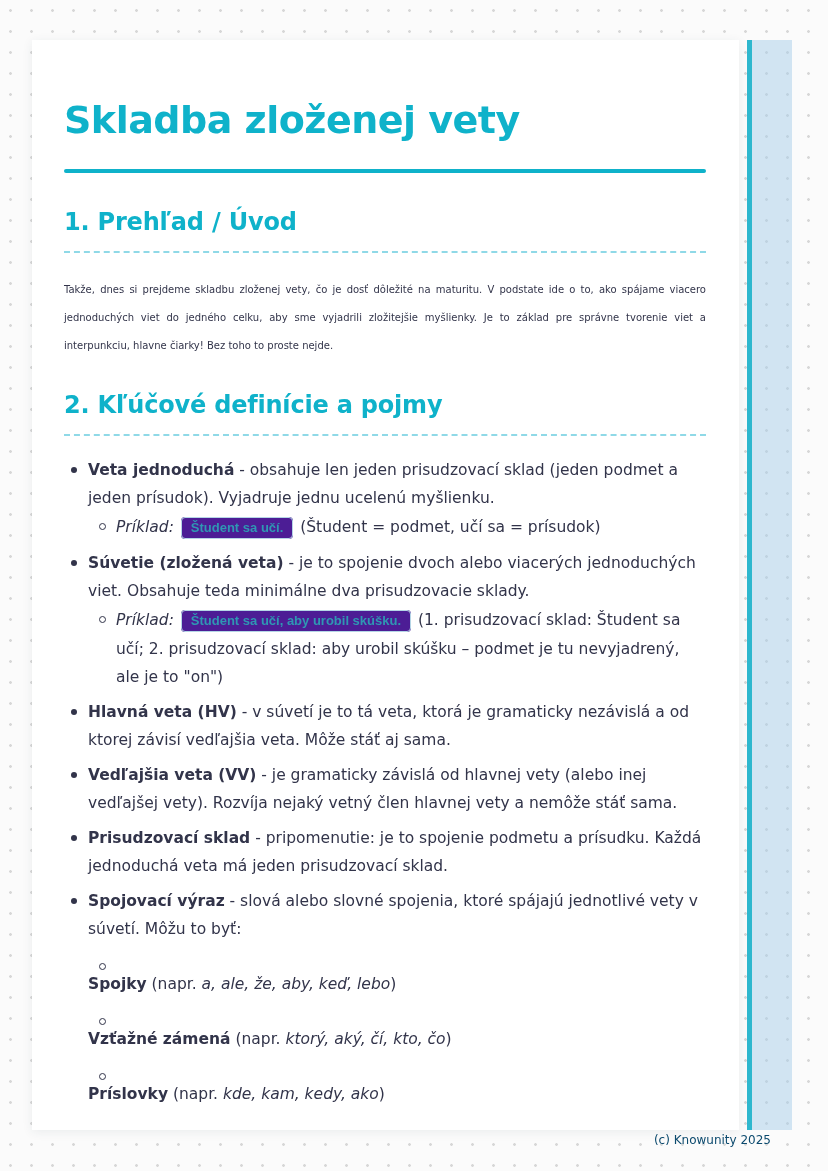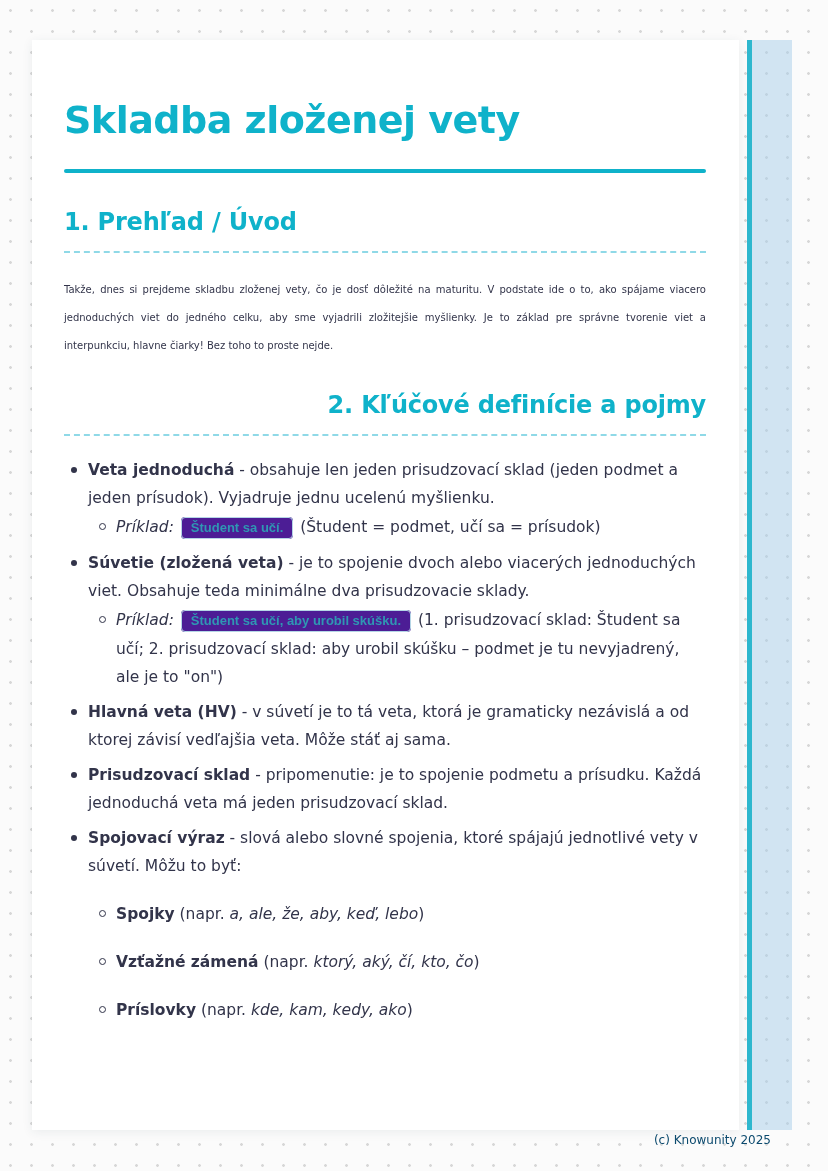--- a/index.html
+++ b/index.html
@@ -52,40 +52,40 @@
   .section-heading {
     font-size: 24px;
     font-weight: 800;
     color: #0fb2ca;
     letter-spacing: -0.2px;
     padding-bottom: 14px;
     border-bottom: 2px dashed #8fd9e7;
     line-height: 1.25;
   }
   .sh-1 { margin-top: 34px; }
-  .sh-2 { margin-top: 30px; text-align: right; }
+  .sh-2 { margin-top: 30px; }
   .intro {
     margin-top: 23px;
     font-size: 10px;
     line-height: 28px;
     text-align: justify;
   }
   .def-list { margin-top: 18px; }
   .li { display: flex; margin-bottom: 7px; }
   .marker-dot {
     flex: none;
     width: 6px; height: 6px;
     border-radius: 50%;
     background: #32344a;
     margin: 11px 11px 0 7px;
   }
   .li-body { flex: 1; font-size: 15.5px; line-height: 28px; }
   .term { font-weight: 700; }
   .sub { display: flex; margin-top: 1px; }
-  .sub-def { margin-top: 20px; }
+  .sub-def { margin-top: 10px; flex-direction: column; }
   .marker-ring {
     flex: none;
     width: 5px; height: 5px;
     border: 1.6px solid #32344a;
     border-radius: 50%;
     background: #ffffff;
     margin: 10px 10px 0 11px;
   }
   .sub-body { flex: 1; }
   .ex-label { font-style: italic; }
@@ -152,20 +152,26 @@
       </div>
     </div>
 
     <div class="li">
       <span class="marker-dot"></span>
       <div class="li-body">
         <span class="term">Hlavná veta (HV)</span><span> - v súvetí je to tá veta, ktorá je gramaticky nezávislá a od ktorej závisí vedľajšia veta. Môže stáť aj sama.</span>
       </div>
     </div>
 
+    <div class="li">
+      <span class="marker-dot"></span>
+      <div class="li-body">
+        <span class="term">Vedľajšia veta (VV)</span><span> - je gramaticky závislá od hlavnej vety (alebo inej vedľajšej vety). Rozvíja nejaký vetný člen hlavnej vety a nemôže stáť sama.</span>
+      </div>
+    </div>
 
     <div class="li">
       <span class="marker-dot"></span>
       <div class="li-body">
         <span class="term">Prisudzovací sklad</span><span> - pripomenutie: je to spojenie podmetu a prísudku. Každá jednoduchá veta má jeden prisudzovací sklad.</span>
       </div>
     </div>
 
     <div class="li">
       <span class="marker-dot"></span>

